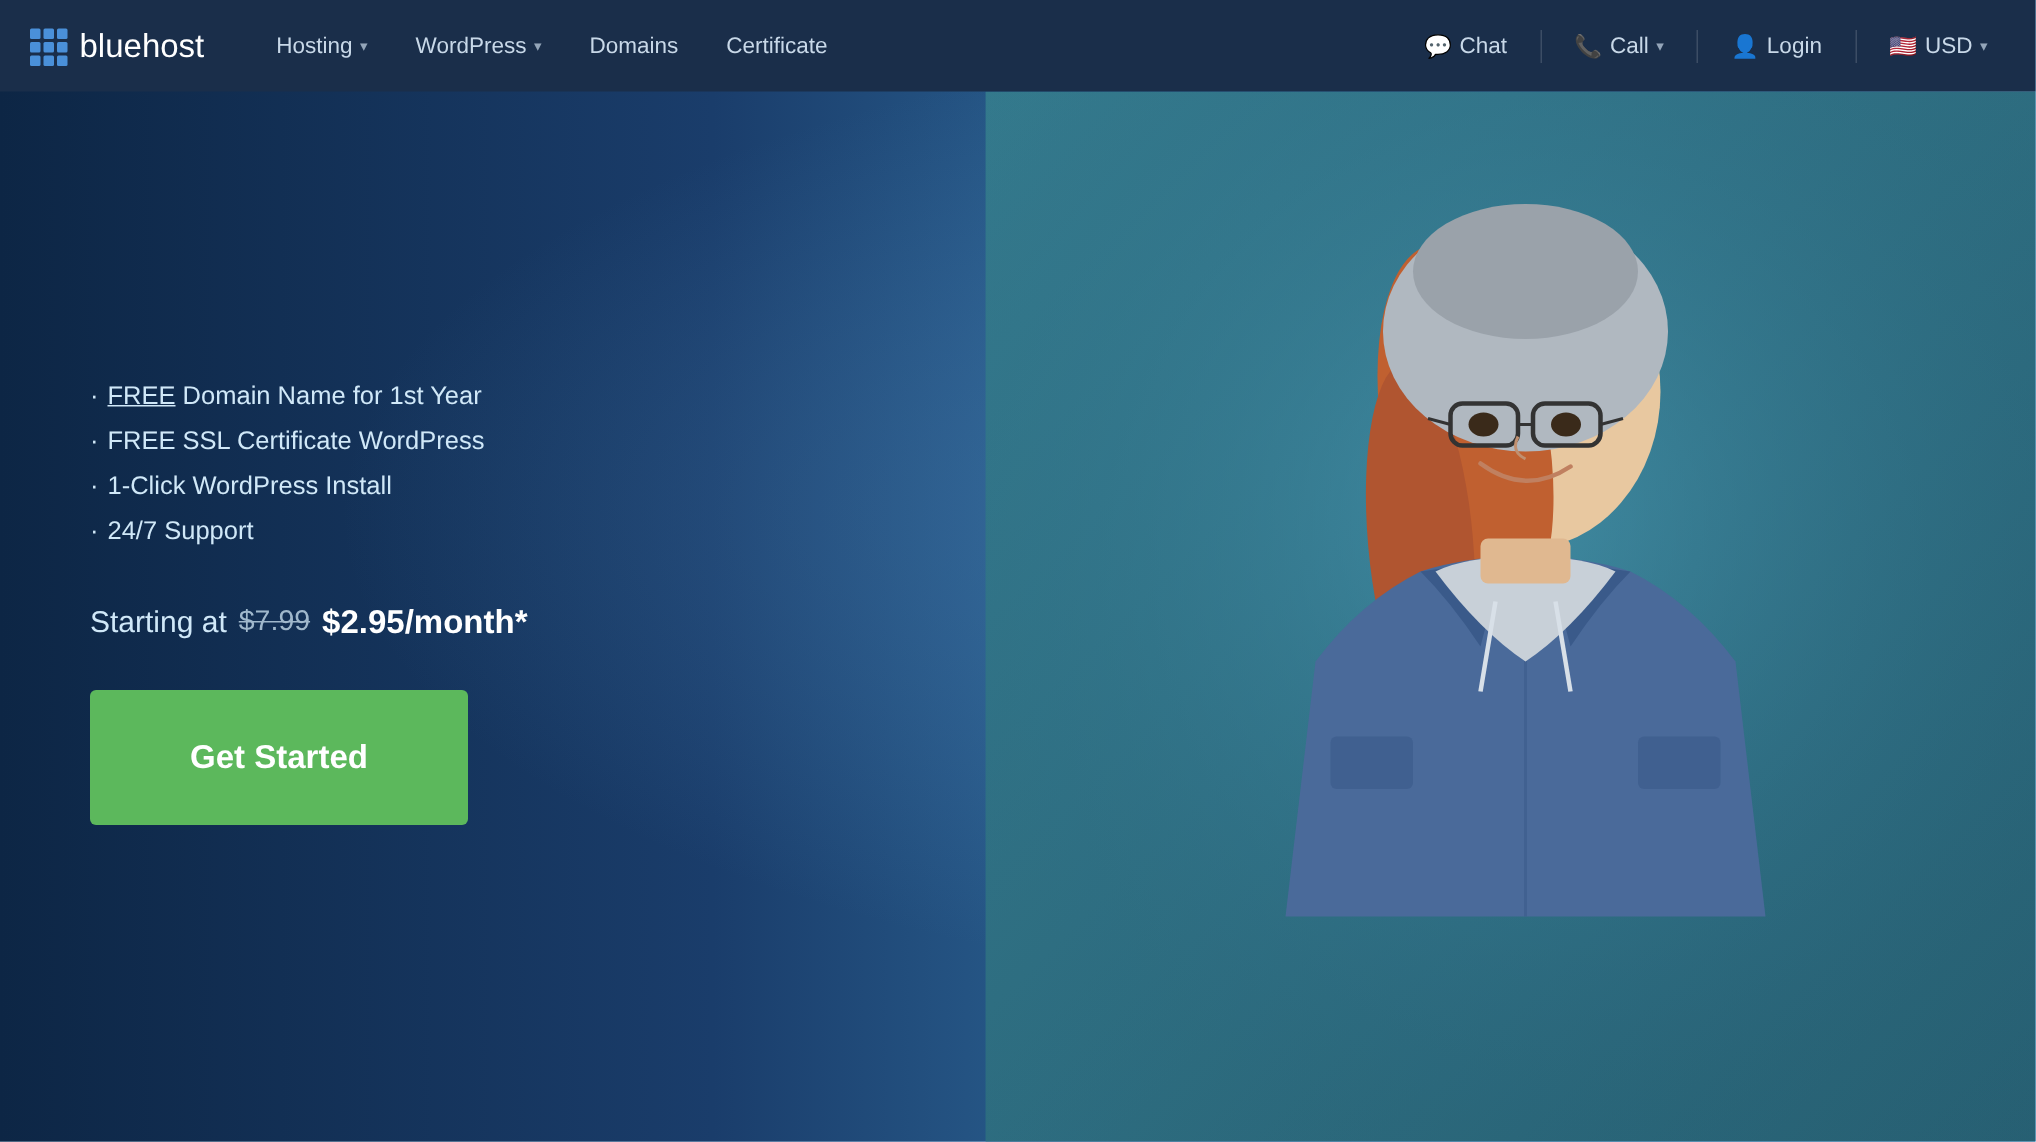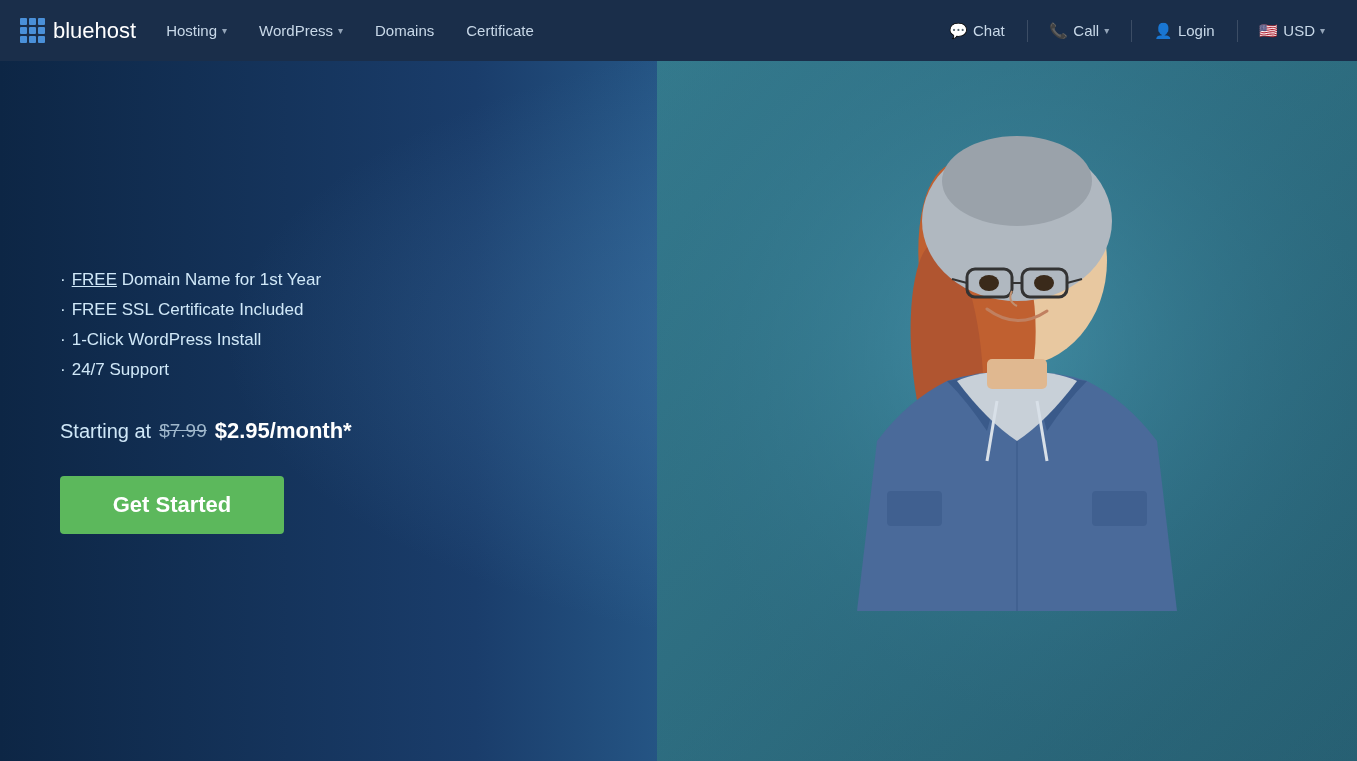--- a/index.html
+++ b/index.html
@@ -11,22 +11,22 @@
       top: 0; left: 0; right: 0;
       height: 61px;
       background: #1a2e4a;
       display: flex;
       align-items: center;
       padding: 0 20px;
       z-index: 10;
     }
     .navbar-brand {
       display: flex;
-      align-items: center;
-      margin-right: 16px;
+      align-items: flex-end;
+      margin-right: 34px;
       text-decoration: none;
     }
     .brand-grid {
       display: grid;
       grid-template-columns: repeat(3,7px);
       grid-template-rows: repeat(3,7px);
       gap: 2px;
       margin-right: 8px;
     }
     .brand-grid-cell {
@@ -163,22 +163,22 @@
       font-weight: 600;
     }
 
     .btn-get-started {
       background: #5cb85c;
       color: #fff;
       border: none;
       border-radius: 4px;
       font-size: 22px;
       font-weight: 600;
-      padding: 16px 0;
-      width: 224px;
+      padding: 32px 0;
+      width: 252px;
       cursor: pointer;
       margin-bottom: 18px;
       transition: background 0.2s;
     }
 
     .hero-disclaimer {
       font-size: 14px;
       color: #a0c8e8;
       font-style: italic;
       text-decoration: underline;
@@ -261,21 +261,21 @@
 
   <div class="hero-content">
 
     <ul class="hero-features">
       <li>
         <span class="feature-bullet">·</span>
         <span><span class="feature-free">FREE</span> Domain Name for 1st Year</span>
       </li>
       <li>
         <span class="feature-bullet">·</span>
-        <span>FREE SSL Certificate Included</span>
+        <span>FREE SSL Certificate WordPress</span>
       </li>
       <li>
         <span class="feature-bullet">·</span>
         <span>1-Click WordPress Install</span>
       </li>
       <li>
         <span class="feature-bullet">·</span>
         <span>24/7 Support</span>
       </li>
     </ul>

